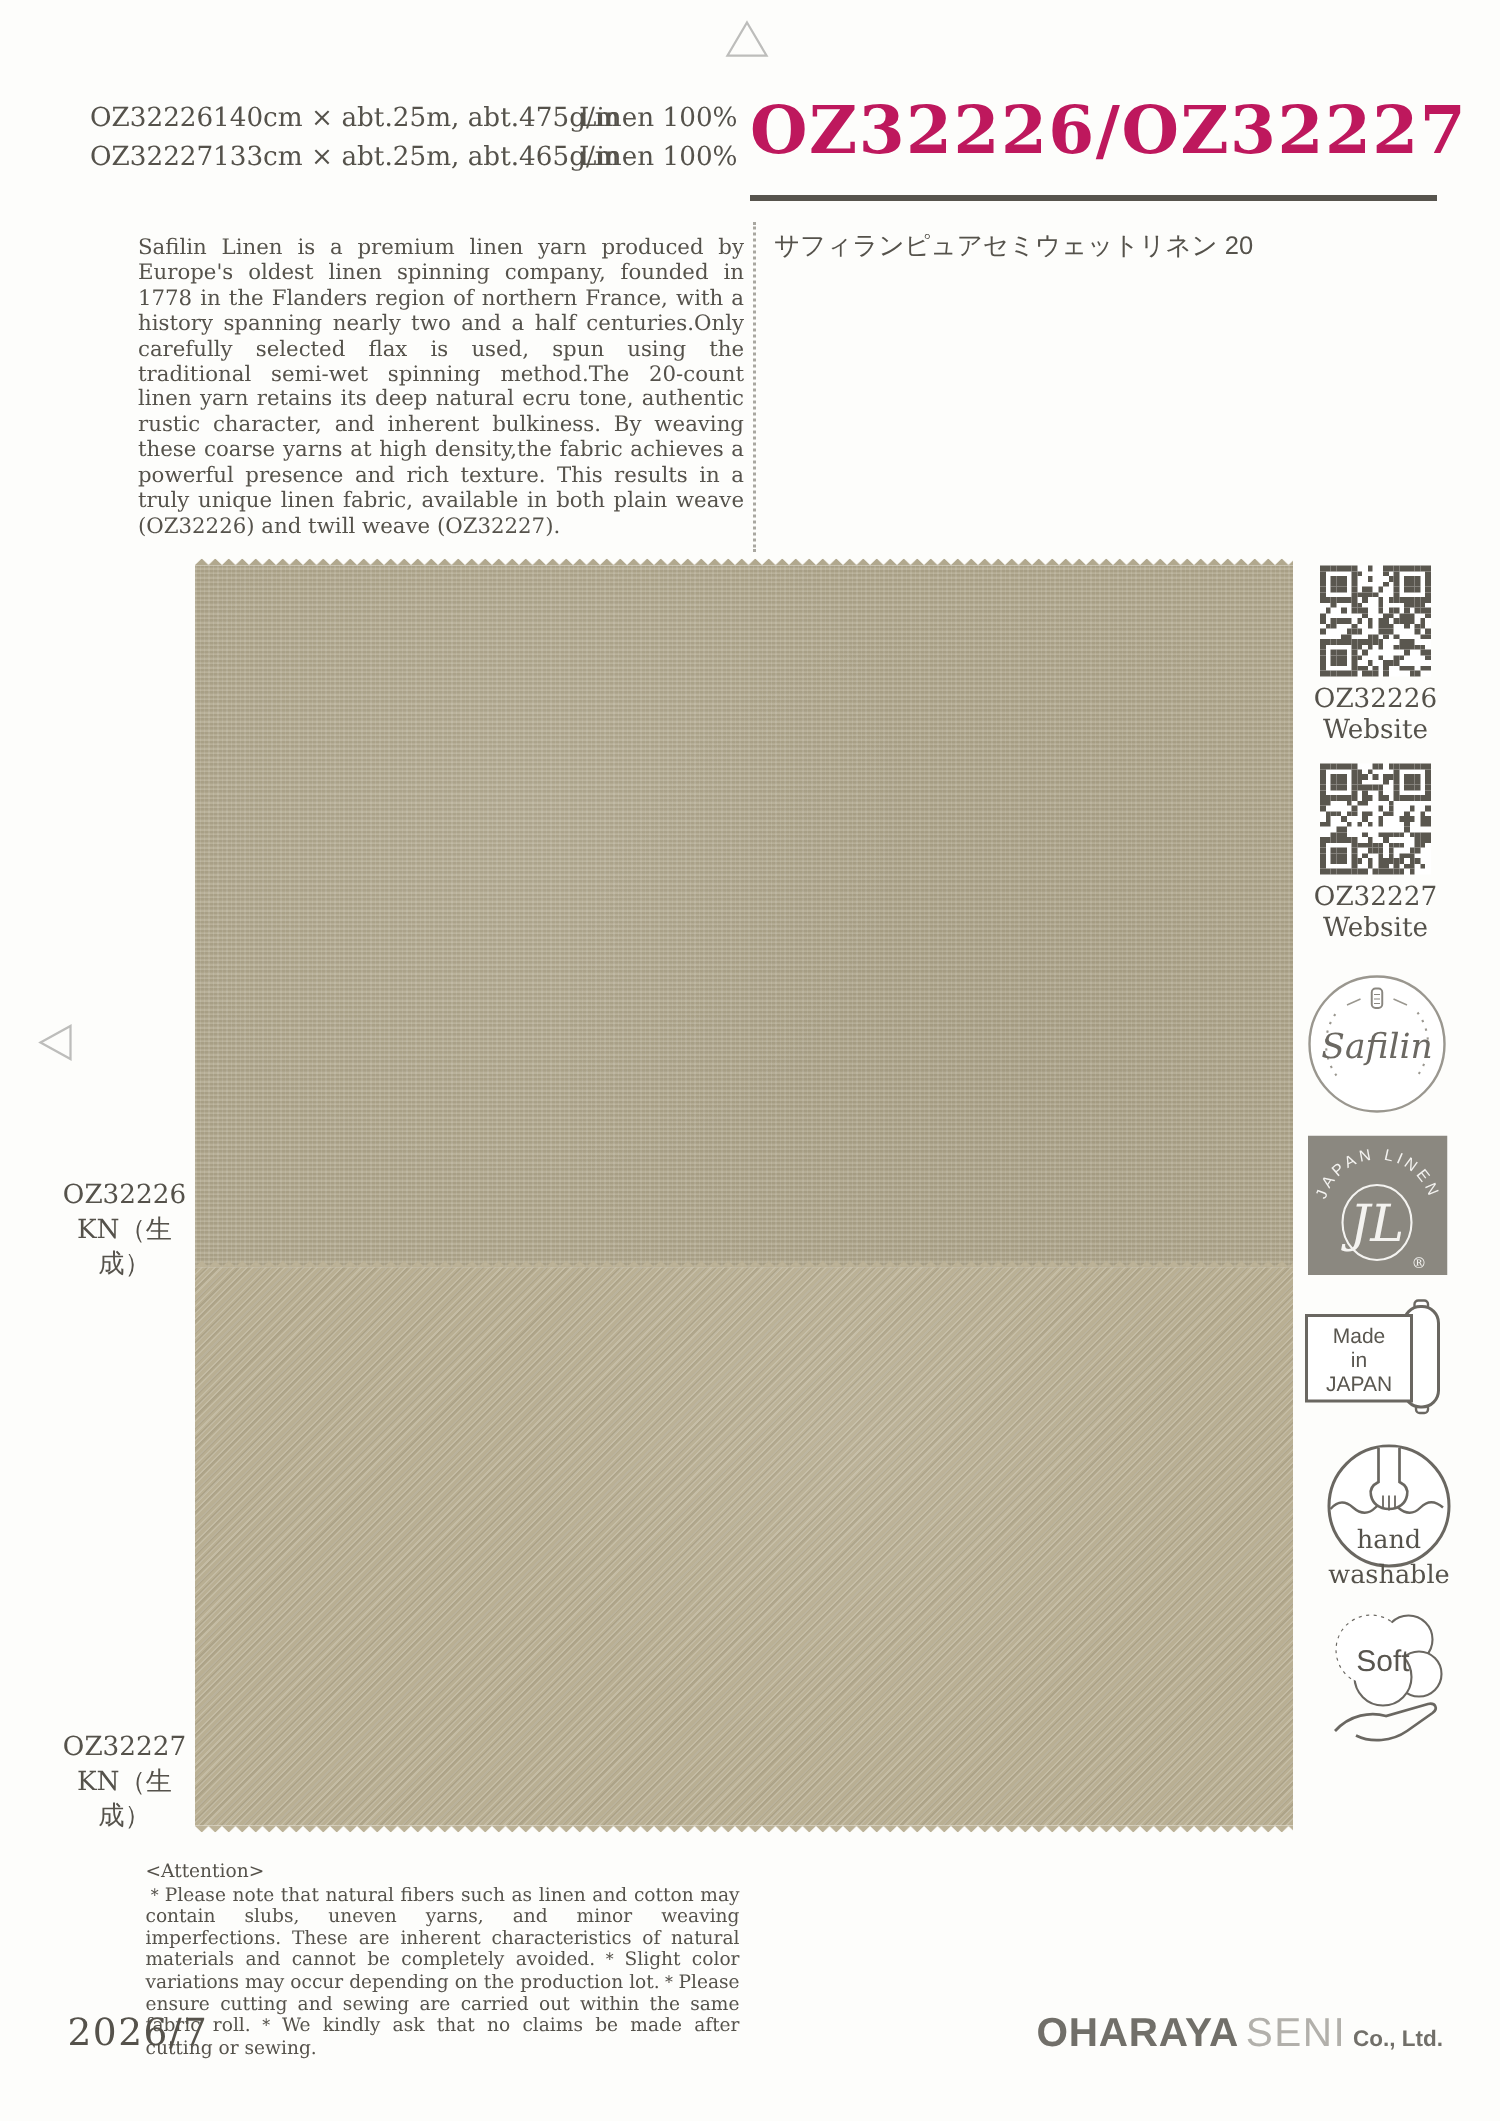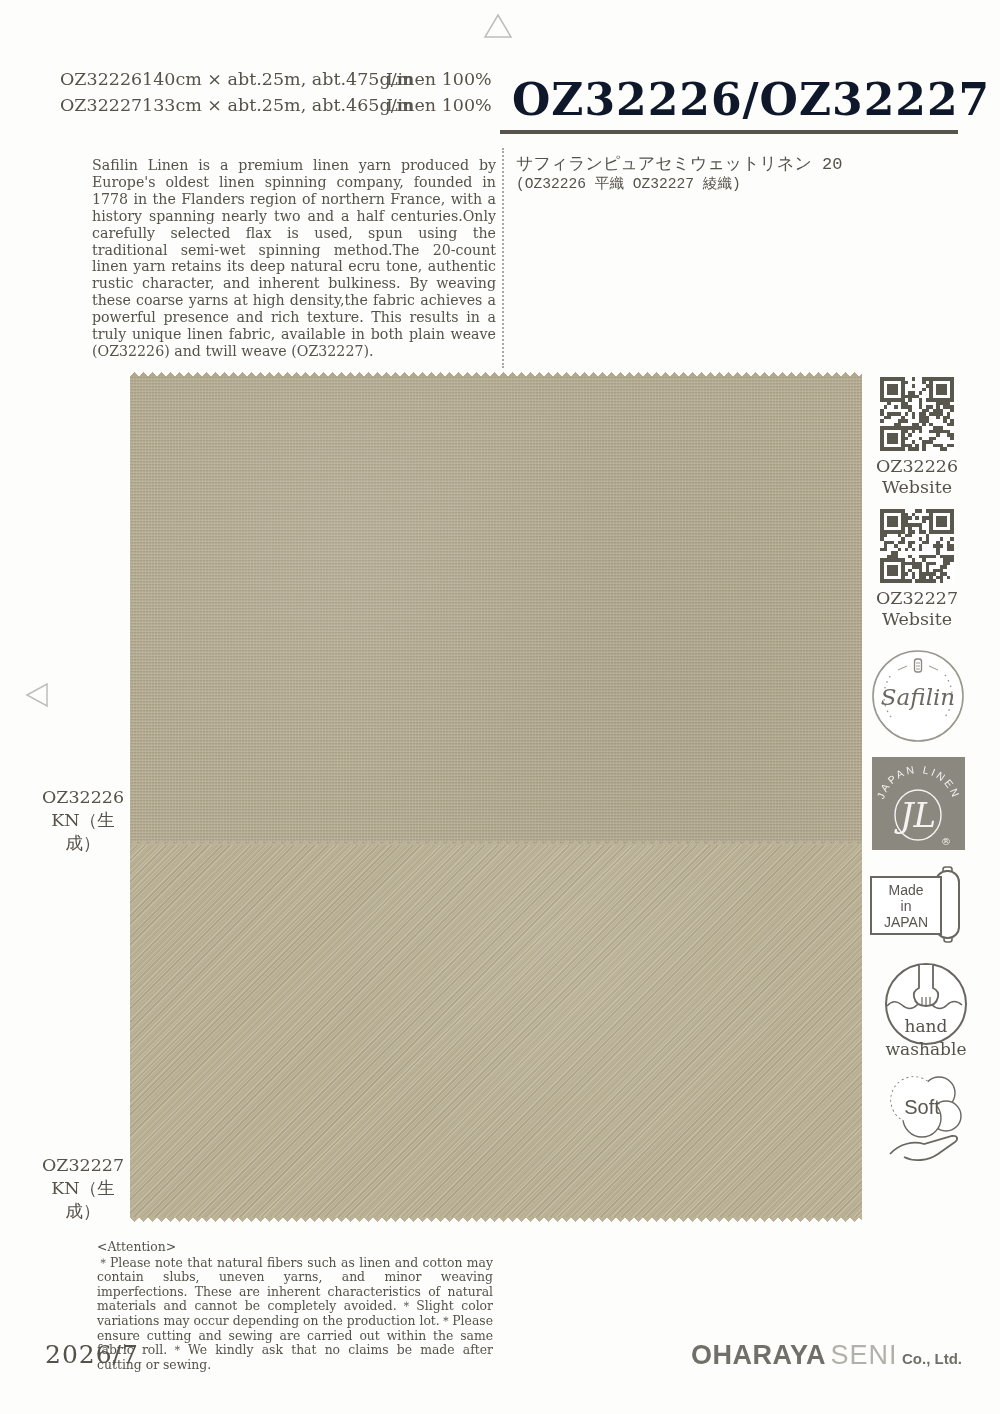--- a/index.html
+++ b/index.html
@@ -6,31 +6,31 @@
   .page{position:relative;width:1000px;height:1414px;margin:0 auto;background:#fdfdfb;
         font-family:"DejaVu Serif","Liberation Serif",serif;color:#55524b;overflow:hidden;}
   .abs{position:absolute;}
 
   
   .specs{left:60px;top:66px;font-size:17.5px;line-height:26px;white-space:nowrap;}
   .spec-row span{display:inline-block;}
   .spec-code{width:82px;}
   .spec-dims{width:242px;}
   .spec-comp{padding-left:2px;}
-  .title{left:500px;top:62px;width:460px;margin:12px;font-size:44px;font-weight:bold;
-         letter-spacing:1px;text-align:center;color:#0f172a;}
+  .title{left:500px;top:62px;width:460px;margin:0;font-size:44px;font-weight:bold;
+         letter-spacing:1px;text-align:center;color:#be185d;}
   .title-rule{left:500px;top:130px;width:458px;height:4px;background:#57544d;}
 
   
   .col-en{left:92px;top:150px;width:404px;}
   .col-en h2{margin:0;font-size:17px;font-weight:normal;padding-left:20px;}
   .col-en .h2b{text-align:right;font-size:17px;margin:2px 0 0;}
   .col-en p{margin:7px 0 0;font-size:14.2px;line-height:16.9px;text-align:justify;}
   .col-sep{left:502px;top:148px;height:220px;border-left:2px dotted #a9a7a0;}
-  .col-ja{left:516px;top:152px;width:446px;font-family:Liberation Mono, monospace;}
+  .col-ja{left:516px;top:152px;width:446px;font-family:Liberation Sans, sans-serif;}
   .col-ja h2{margin:0;font-size:17px;font-weight:normal;}
   .col-ja p{margin:12px 0 0;font-size:14.6px;line-height:19.5px;text-align:justify;}
   .col-ja .weave-note{margin-top:0;}
 
   
   .swatch{left:130px;width:732px;}
   .sw-body{position:absolute;left:0;right:0;top:5px;bottom:0;}
   .swatch-a{top:372px;height:473px;}
   .swatch-a .sw-body{
     background-color:var(--fabric-plain,#b1a88e);
@@ -104,21 +104,20 @@
   </div>
   <h1 class="abs title">OZ32226/OZ32227</h1>
   <div class="abs title-rule"></div>
 
   <div class="abs col-en">
     <p>Safilin Linen is a premium linen yarn produced by Europe's oldest linen spinning company, founded in 1778 in the Flanders region of northern France, with a history spanning nearly two and a half centuries.Only carefully selected flax is used, spun using the traditional semi-wet spinning method.The 20-count linen yarn retains its deep natural ecru tone, authentic rustic character, and inherent bulkiness. By weaving these coarse yarns at high density,the fabric achieves a powerful presence and rich texture. This results in a truly unique linen fabric, available in both plain weave (OZ32226) and twill weave (OZ32227).</p>
   </div>
   <div class="abs col-sep"></div>
   <div class="abs col-ja">
     <h2>サフィランピュアセミウェットリネン 20</h2>
-    <p class="weave-note">(OZ32226 平織 OZ32227 綾織)</p>
   </div>
 
   <div class="abs swatch swatch-a">
     <div class="zz zz-top"></div>
     <div class="sw-body"></div>
   </div>
   <div class="abs swatch swatch-b">
     <div class="zz zz-top"></div>
     <div class="sw-body"></div>
     <div class="zz zz-bot"></div>

